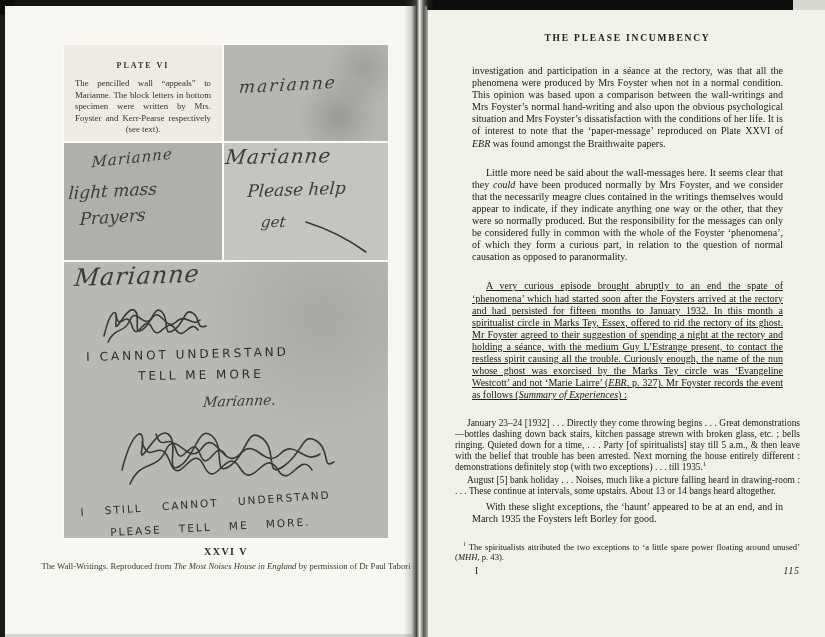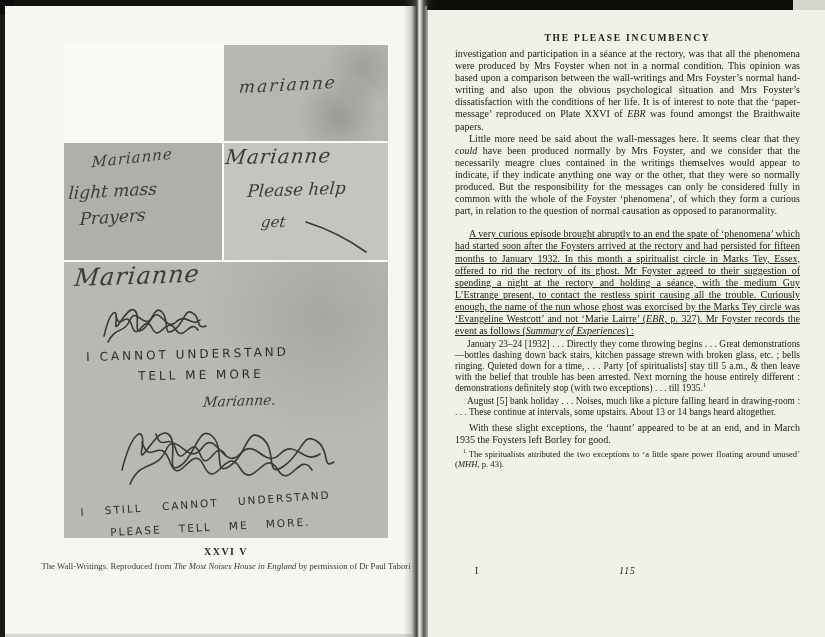--- a/index.html
+++ b/index.html
@@ -36,47 +36,51 @@
   .blk{position:absolute;font-family:"DejaVu Sans", sans-serif;color:#2e2d28;white-space:nowrap;transform-origin:left top;}
   .scribble{position:absolute;}
   .scribble path{fill:none;stroke:#3a3934;stroke-width:1.6;stroke-linecap:round;}
 
   .plate-label{position:absolute;left:58px;top:540px;width:326px;text-align:center;font-size:10px;font-weight:bold;letter-spacing:1.5px;color:#2a2924;}
   .plate-caption{position:absolute;left:20px;top:555px;width:402px;text-align:center;font-size:8.7px;line-height:10.5px;color:#3a382f;}
 
   
   .running-head{position:absolute;left:27px;top:23px;width:345px;text-align:center;font-size:9.5px;font-weight:bold;letter-spacing:1.8px;}
   .body-text{position:absolute;left:27px;top:38px;width:345px;text-align:justify;font-size:10px;line-height:12.1px;}
-  .para{margin:0;text-indent:14px;}
+  .para{margin:17px;text-indent:14px;}
   .para.no-indent{text-indent:0;}
   .para.sp{margin-top:11px;text-decoration:underline;}
   .para.sp-sm{margin-top:4px;}
   .quote{margin:2px 0 0 0;font-size:9.4px;line-height:10.9px;text-indent:12px;text-align:justify;}
   .footnote{margin-top:3px;font-size:8.6px;line-height:10px;text-indent:8px;text-align:justify;}
   .footer{position:absolute;left:27px;top:556px;width:345px;font-size:9.5px;}
   .footer .sig{position:absolute;left:20px;top:0;}
-  .footer .pageno{display:block;text-align:center;letter-spacing:1px;font-style:italic;}
+  .footer .pageno{display:block;text-align:right;letter-spacing:1px;font-style:italic;}
 
   .seg-i{font-style:italic;}
   .seg-sup{vertical-align:super;font-size:68%;line-height:0;}
 </style>
 </head>
 <body>
 
 <div class="scan">
 
   <div class="edge-top"></div>
   <div class="edge-top-right"></div>
   <div class="edge-left"></div>
   <div class="edge-corner"></div>
 
   <div class="page-left">
 
     <div class="plate">
 
+      <div class="panel card">
+        <div class="card-title">PLATE VI</div>
+        <div class="card-text">The pencilled wall “appeals” to Marianne.  The block letters in bottom specimen were written by Mrs. Foyster and Kerr-Pearse respectively (see text).</div>
+      </div>
 
       <div class="panel p-tr">
         <div class="hw" style="left:16px;top:32px;font-size:17px;letter-spacing:2px;transform:rotate(-3deg) skewX(-8deg);">marianne</div>
       </div>
 
       <div class="panel p-ml">
         <div class="hw" style="left:28px;top:10px;font-size:15px;letter-spacing:1px;transform:rotate(-6deg) skewX(-8deg);">Marianne</div>
         <div class="hw" style="left:5px;top:40px;font-size:17px;transform:rotate(-3deg) skewX(-6deg);">light mass</div>
         <div class="hw" style="left:16px;top:66px;font-size:17px;transform:rotate(-4deg) skewX(-6deg);">Prayers</div>
       </div>

